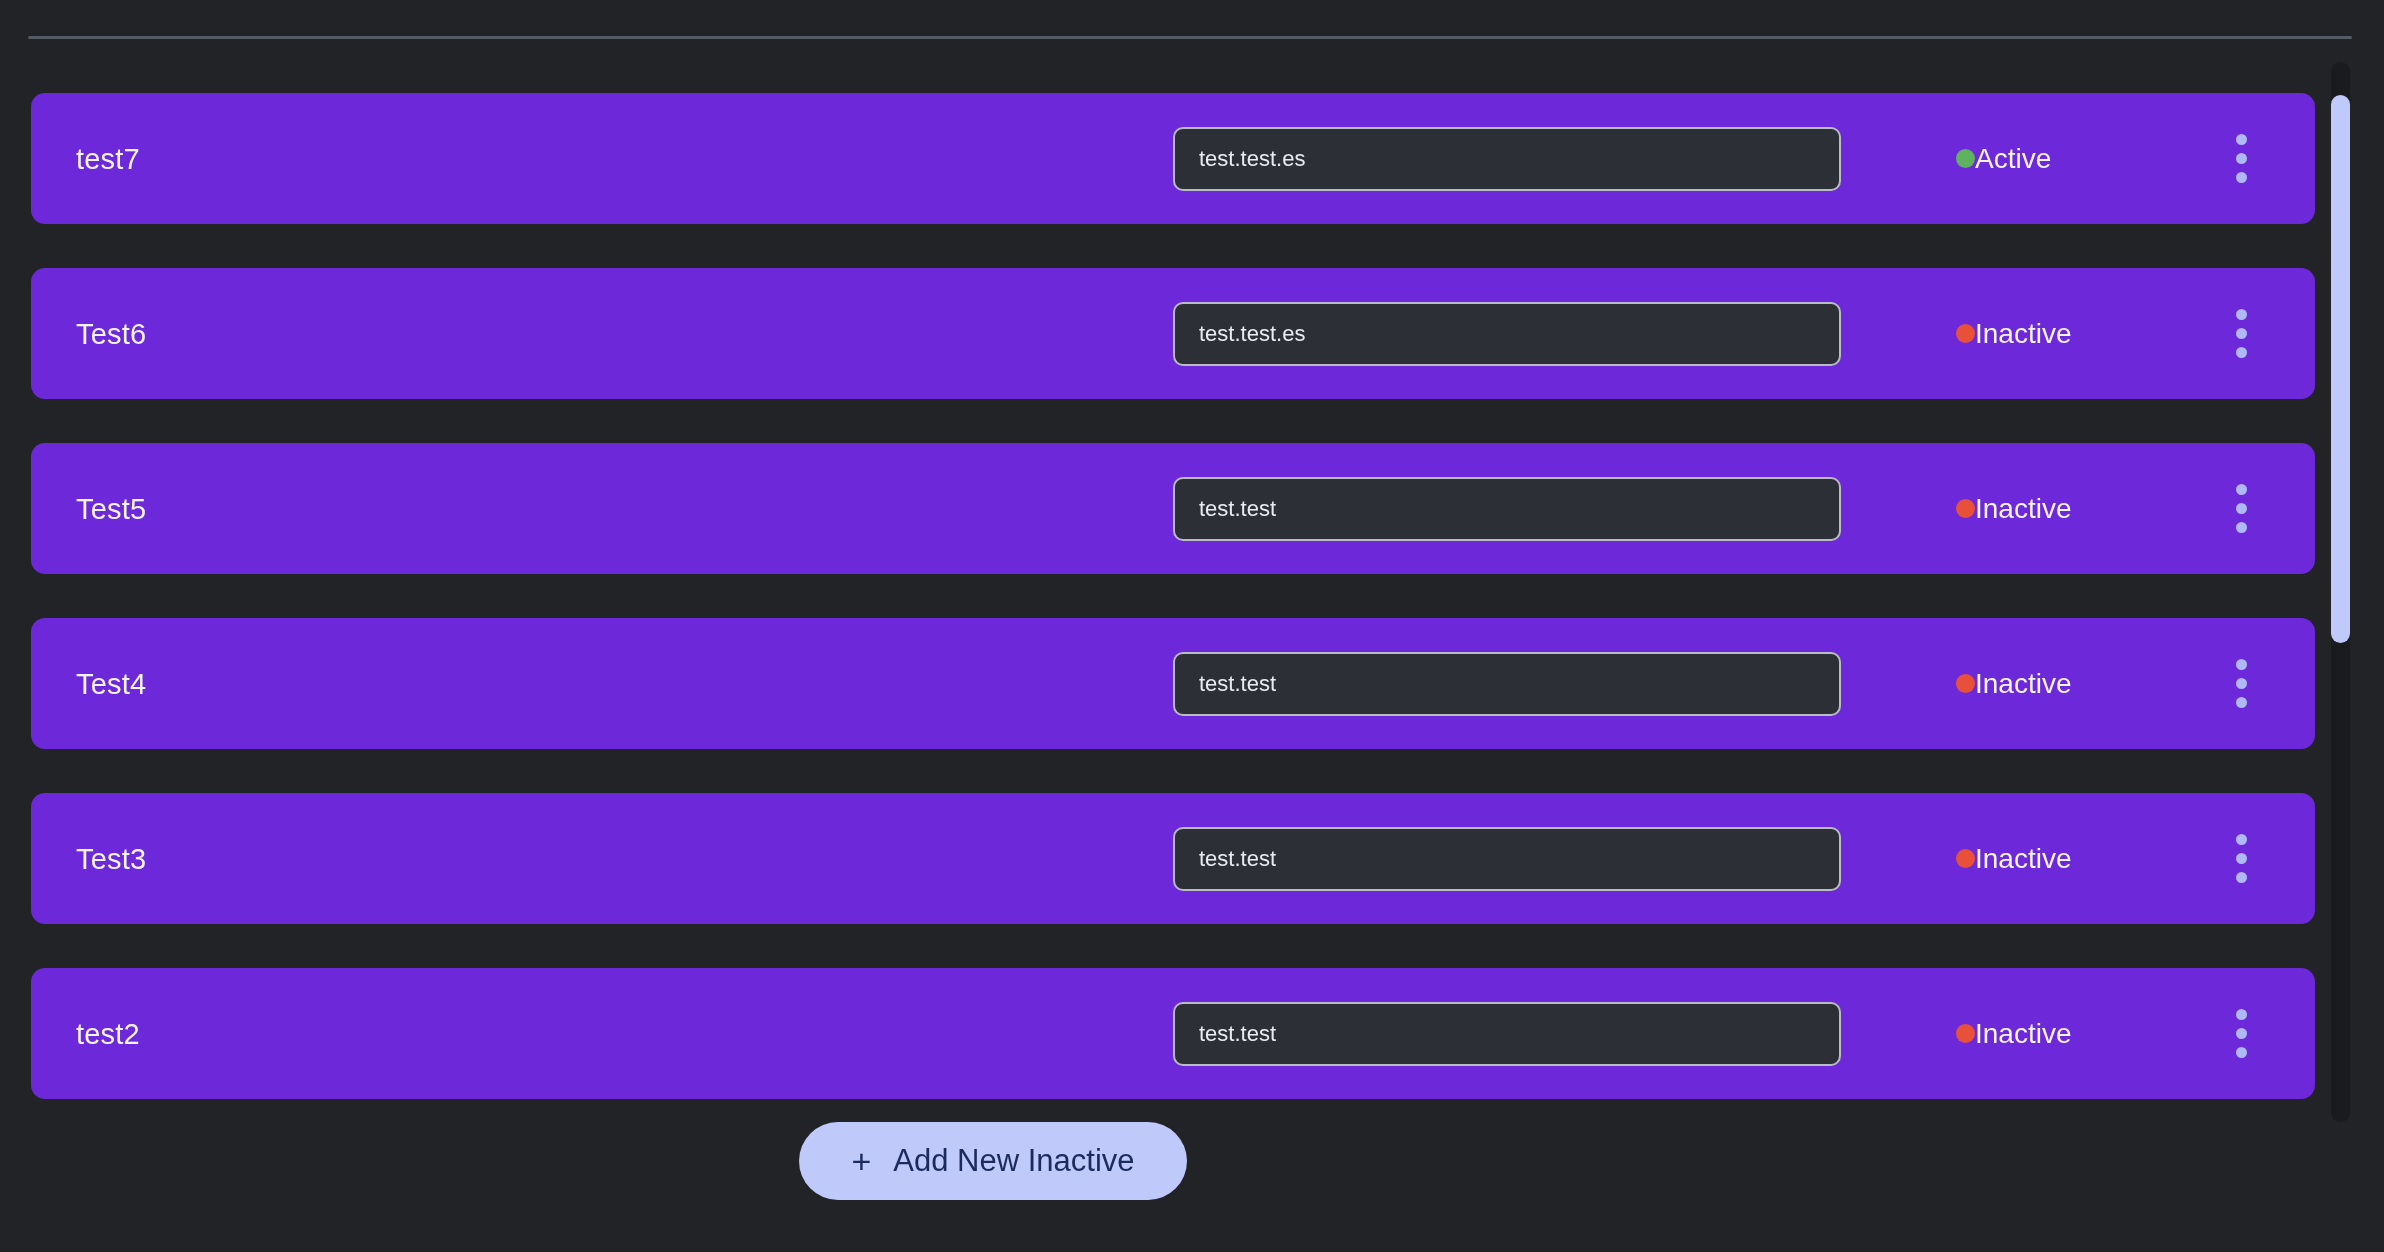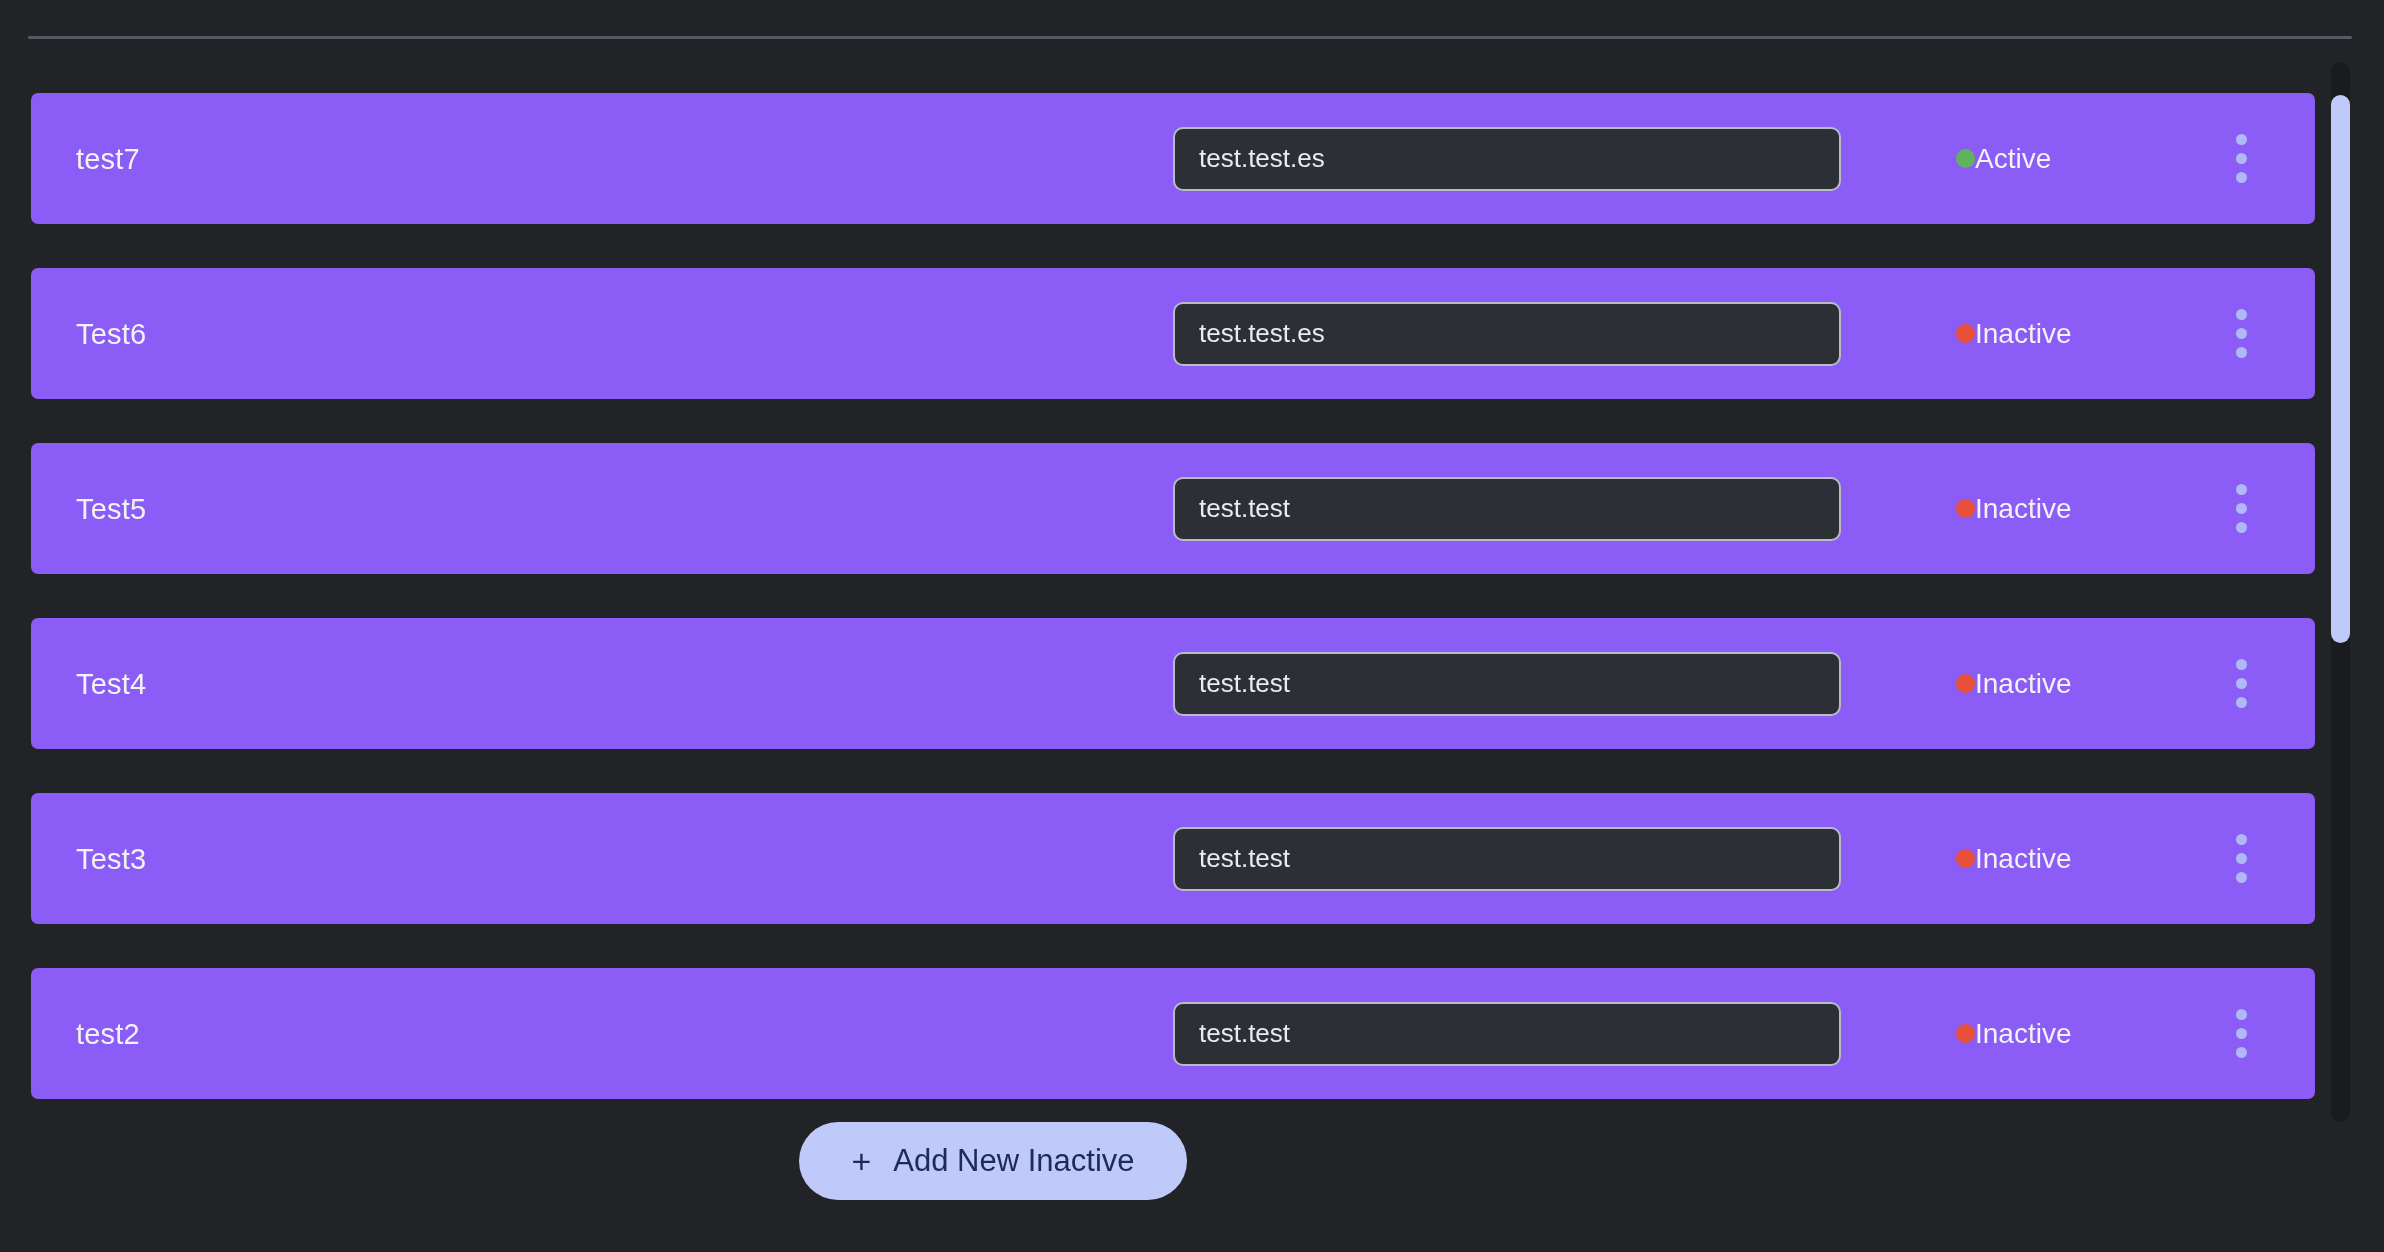--- a/index.html
+++ b/index.html
@@ -45,22 +45,22 @@
     left: 31px;
     top: 33px;
     width: 2284px;
   }
 
   
   .row-card {
     position: relative;
     width: 2284px;
     height: 131px;
-    background: #8b5cf6;
-    border-radius: 7px;
+    background: #6d28d9;
+    border-radius: 14px;
     margin-bottom: 44px;
   }
 
   .row-card:last-of-type { margin-bottom: 16px; }
 
   .row-name {
     position: absolute;
     left: 45px;
     top: 50%;
     transform: translateY(-50%);
@@ -75,21 +75,21 @@
     left: 1142px;
     top: 50%;
     transform: translateY(-50%);
     width: 668px;
     height: 64px;
     background: #2c2f36;
     border: 2px solid #b9bcc4;
     border-radius: 10px;
     color: #e9ebf2;
     font-family: "Liberation Sans", sans-serif;
-    font-size: 26px;
+    font-size: 22px;
     padding: 0 24px;
     outline: none;
   }
 
   .row-status {
     position: absolute;
     left: 1925px;
     top: 50%;
     transform: translateY(-50%);
     display: flex;

